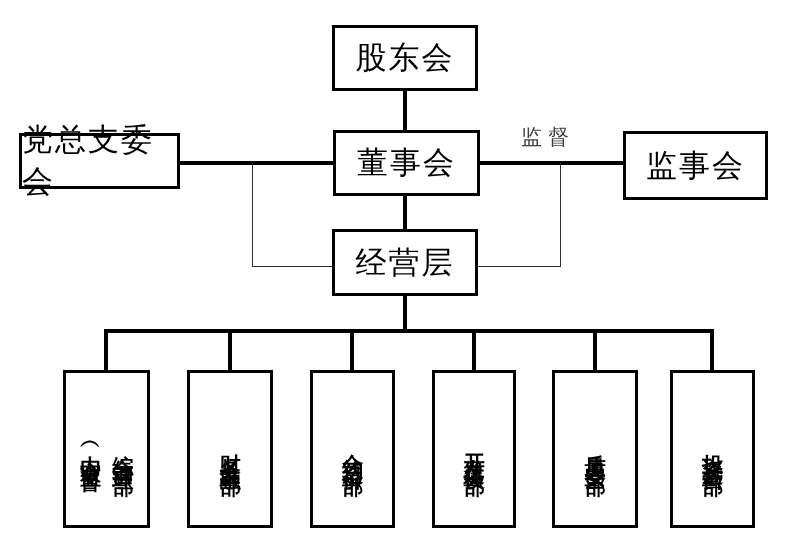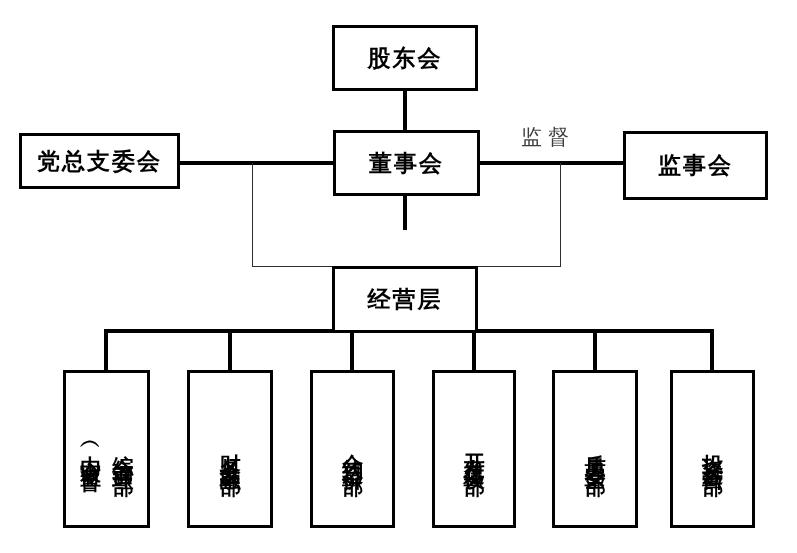--- a/index.html
+++ b/index.html
@@ -17,22 +17,22 @@
   }
   
   .node {
     position: absolute;
     box-sizing: border-box;
     border: 3px solid #000000;
     background: #ffffff;
     display: flex;
     align-items: center;
     justify-content: center;
-    font-weight: bold;
-    font-size: 23px;
+    font-weight: normal;
+    font-size: 31px;
     color: #000000;
     letter-spacing: 2px;
     z-index: 2;
   }
   
   .dept {
     position: absolute;
     box-sizing: border-box;
     border: 3px solid #000000;
     background: #ffffff;
@@ -90,21 +90,21 @@
   </div>
 
   <div class="node" style="left:623px; top:131px; width:145px; height:69px;">
     <span>监事会</span>
   </div>
 
   <div class="node" style="left:333px; top:130px; width:147px; height:66px;">
     <span>董事会</span>
   </div>
 
-  <div class="node" style="left:332px; top:229px; width:146px; height:67px;margin-top:37px;">
+  <div class="node" style="left:332px; top:229px; width:146px; height:67px;">
     <span>经营层</span>
   </div>
 
   <div class="edge-label" style="left:521px; top:123px;text-align:right;">监督</div>
 
   <div class="vline" style="left:403px; top:91px;  width:4px; height:40px;"></div>
   <div class="hline" style="left:180px; top:161px; width:153px; height:4px;"></div>
   <div class="hline" style="left:480px; top:161px; width:143px; height:4px;"></div>
   <div class="vline" style="left:403px; top:196px; width:4px; height:34px;"></div>
   <div class="vline" style="left:403px; top:295px; width:4px; height:36px;"></div>

